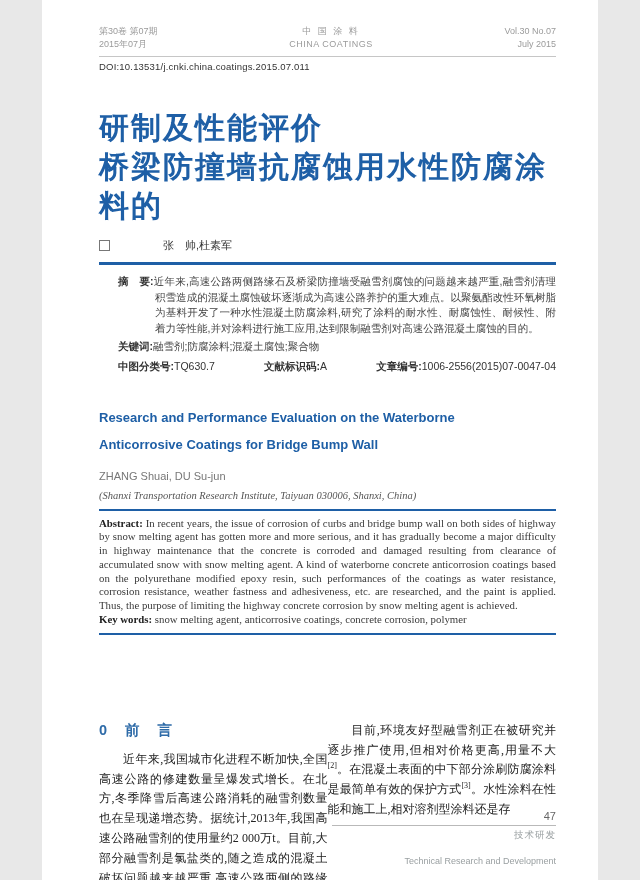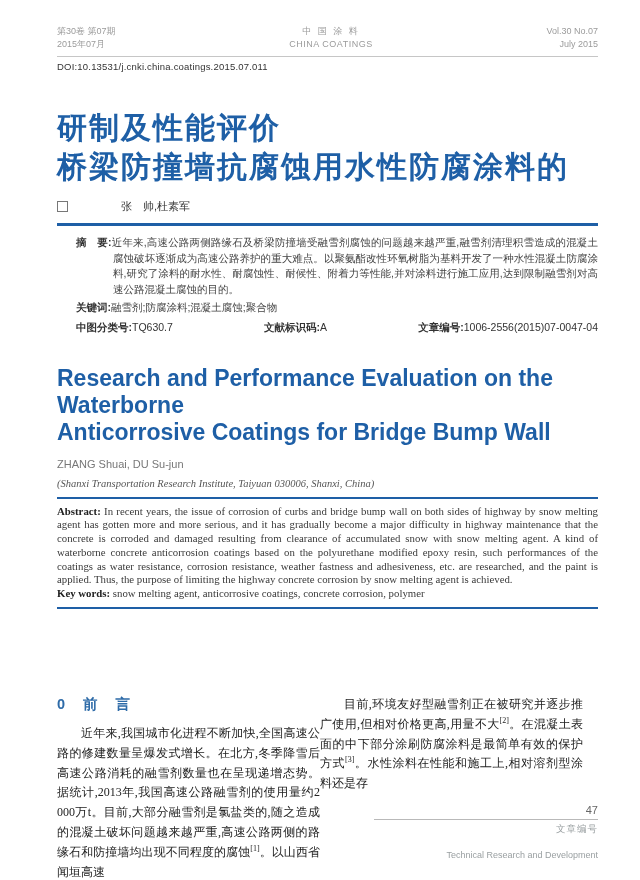--- a/index.html
+++ b/index.html
@@ -1,18 +1,18 @@
 <!DOCTYPE html>
 <html><head>
 <meta charset="utf-8">
 <style>
   html,body{margin:0;padding:0;background:#e8e8e8;}
   .page{
     position:relative;
-    width:640px;height:880px;
+    width:556px;height:880px;
     margin:0 auto;
     background:#ffffff;
     font-family:"Liberation Sans", sans-serif;
     color:#2b2b2b;
     box-sizing:border-box;
     padding:25px 42px 0 57px;
     overflow:hidden;
   }
   
   .jheader{
@@ -43,21 +43,21 @@
   }
   .abstract-cn .lbl,.kw-cn .lbl{font-weight:bold;color:#333;}
   .kw-cn{margin:3px 0 0 19px;font-size:10.5px;line-height:15.5px;color:#444;}
   .meta-row{
     margin:5px 0 0 19px;display:flex;justify-content:space-between;
     font-size:10.5px;color:#333;
   }
   .meta-row .lbl{font-weight:bold;}
   
   .title-en{
-    margin:30px 0 0 0;font-size:23px;font-weight:bold;line-height:27px;
+    margin:30px 0 0 0;font-size:13px;font-weight:bold;line-height:27px;
     color:#1e5fa6;letter-spacing:0;
   }
   .authors-en{margin-top:12px;font-size:11px;color:#777;}
   .affiliation-en{
     margin-top:8px;font-size:10.5px;color:#555;
     font-family:"Liberation Serif", serif;font-style:italic;
   }
   .en-rule-top{margin-top:8px;}
   .abstract-en{
     margin:6px 0 0 0;font-size:10.8px;line-height:13.8px;
@@ -74,21 +74,21 @@
     letter-spacing:7px;
   }
   .body-para{
     margin:0;font-size:12px;line-height:19.8px;color:#222;
     font-family:"Liberation Serif", serif;text-align:justify;
   }
   .body-para.indent{text-indent:2em;}
   .body-para sup{font-size:8px;line-height:0;}
   
   .footer{
-    position:absolute;right:42px;bottom:20px;width:224px;text-align:right;
+    position:absolute;right:42px;bottom:14px;width:224px;text-align:right;
   }
   .page-num{font-size:11px;color:#666;padding-bottom:3px;border-bottom:1px solid #b9b9b9;}
   .footer-cn{margin-top:3px;font-size:9.5px;color:#9aa0a2;letter-spacing:1px;}
   .footer-en{margin-top:14px;font-size:9px;color:#9aa0a2;}
 </style>
 </head>
 <body>
 
 <div class="page">
 
@@ -149,17 +149,17 @@
       <h3 class="sec-heading">0 前 言</h3>
     <p class="body-para indent"><span>近年来,我国城市化进程不断加快,全国高速公路的修建数量呈爆发式增长。在北方,冬季降雪后高速公路消耗的融雪剂数量也在呈现递增态势。据统计,2013年,我国高速公路融雪剂的使用量约2 000万t。目前,大部分融雪剂是氯盐类的,随之造成的混凝土破坏问题越来越严重,高速公路两侧的路缘石和防撞墙均出现不同程度的腐蚀</span><sup>[1]</sup><span>。以山西省闻垣高速</span></p>
       </div>
     <div class="bcol">
         <p class="body-para indent"><span>目前,环境友好型融雪剂正在被研究并逐步推广使用,但相对价格更高,用量不大</span><sup>[2]</sup><span>。在混凝土表面的中下部分涂刷防腐涂料是最简单有效的保护方式</span><sup>[3]</sup><span>。水性涂料在性能和施工上,相对溶剂型涂料还是存</span></p>
       </div>
   </div>
 
   <div class="footer">
     <div class="page-num">47</div>
-    <div class="footer-cn">文章编号</div>
+    <div class="footer-cn">技术研发</div>
     <div class="footer-en">Technical Research and Development</div>
   </div>
 
 </div>
 
 </body></html>

